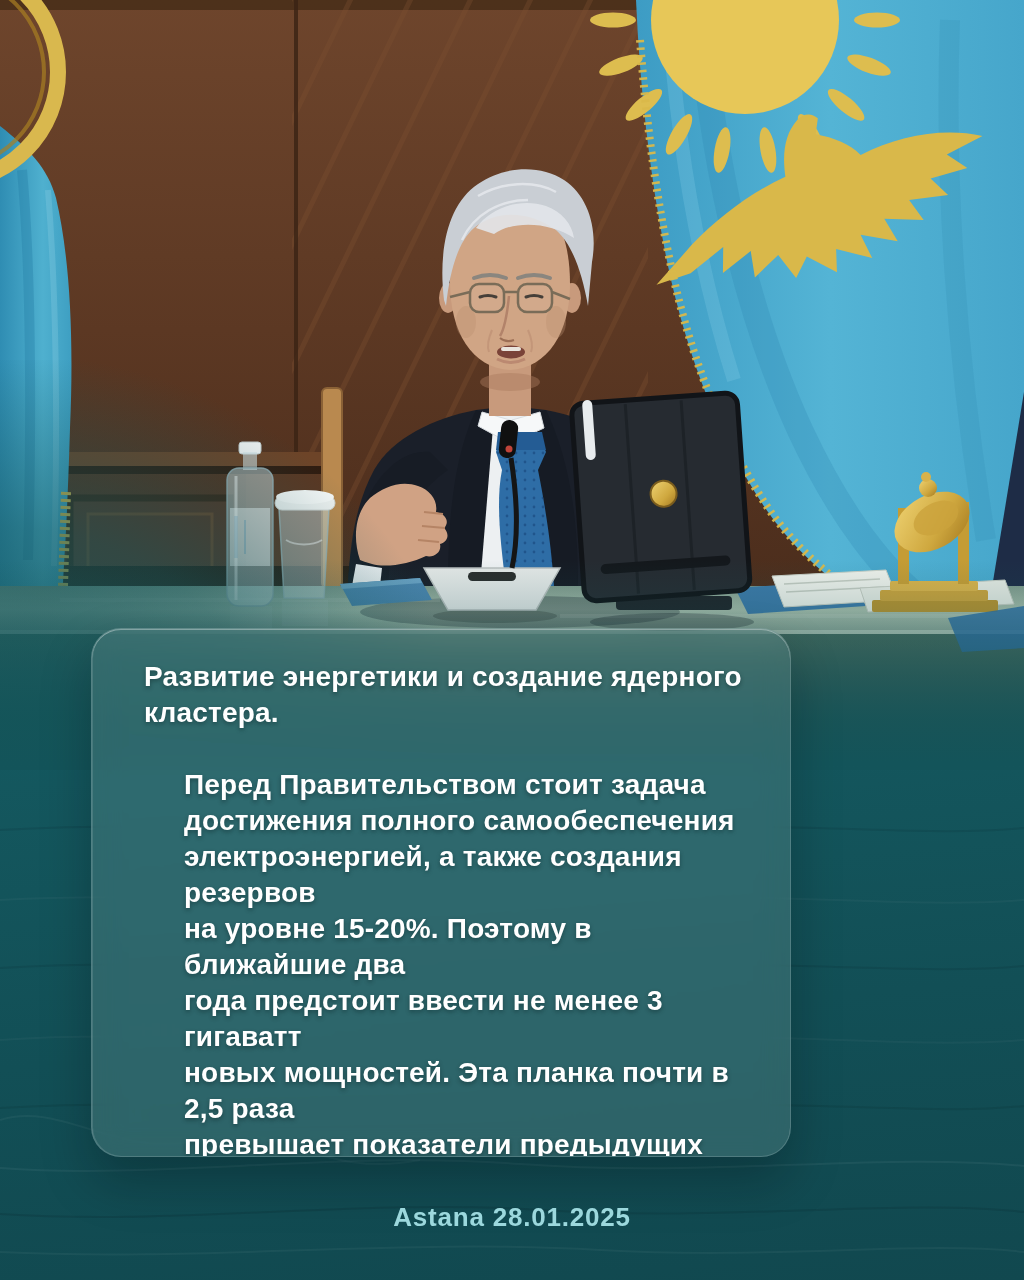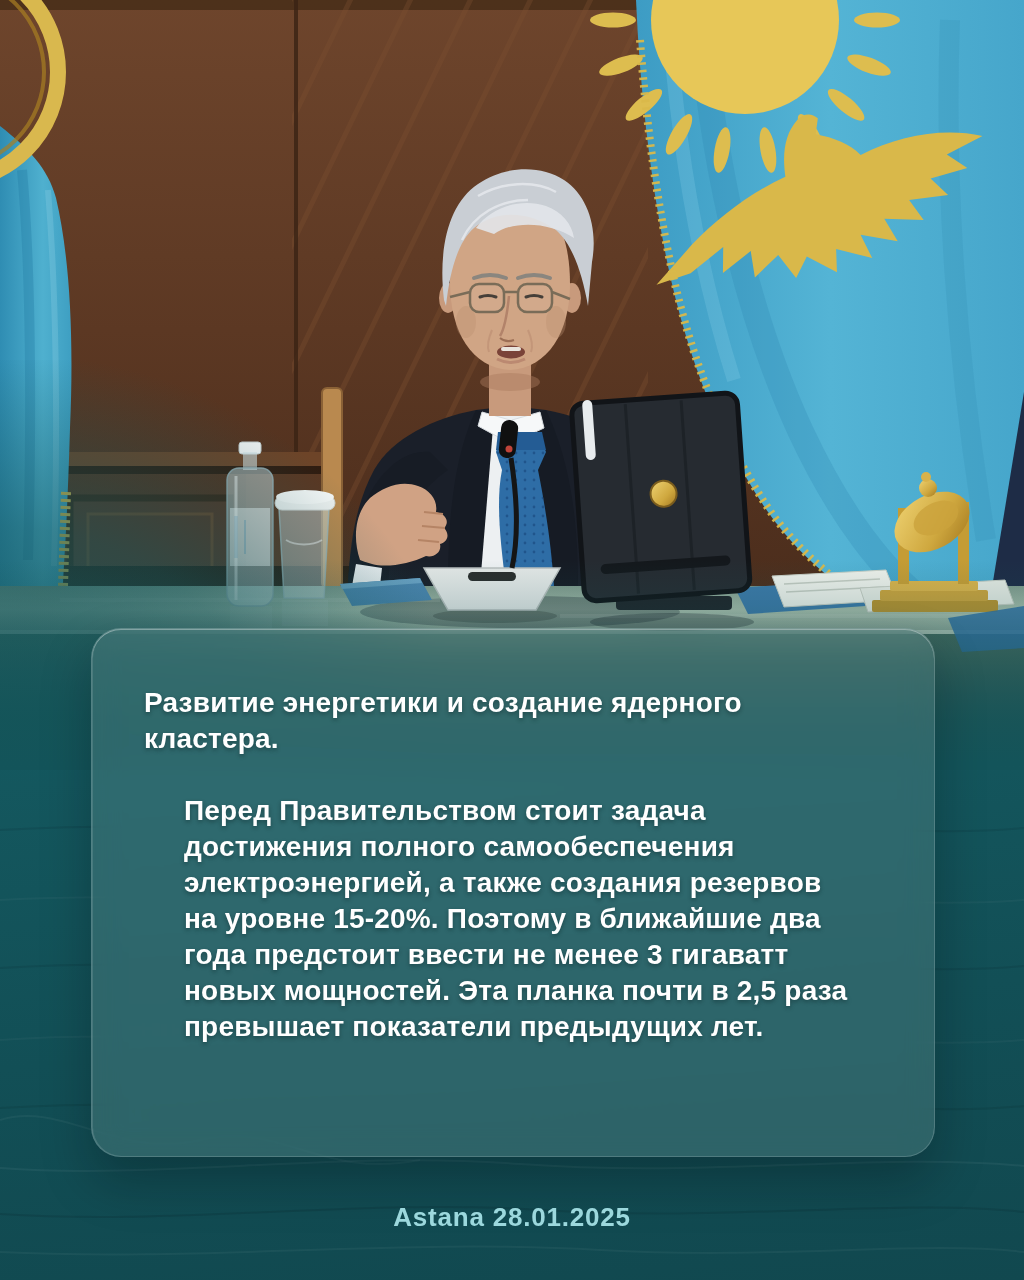--- a/index.html
+++ b/index.html
@@ -13,28 +13,28 @@
   .photo{position:absolute;left:0;top:0;width:1024px;height:760px;}
   .photo-fade{
     position:absolute;left:0;top:560px;width:1024px;height:210px;
     background:linear-gradient(180deg,rgba(19,84,89,0) 0%,rgba(19,84,89,0.30) 40%,rgba(19,84,89,0.82) 75%,#13545a 100%);
   }
   .corner-wash{
     position:absolute;left:0;top:360px;width:460px;height:410px;
     background:radial-gradient(ellipse at 0% 100%,rgba(22,88,93,0.95) 0%,rgba(22,88,93,0.55) 42%,rgba(22,88,93,0) 72%);
   }
   .quote-card{
-    position:absolute;left:91px;top:628px;width:844px;height:529px;
+    position:absolute;left:91px;top:628px;width:700px;height:529px;
     box-sizing:border-box;border-radius:30px;overflow:hidden;
     background:rgba(96,138,138,0.38);
     -webkit-backdrop-filter:blur(14px) saturate(108%);
     backdrop-filter:blur(14px) saturate(108%);
     border:1px solid rgba(255,255,255,0.16);
     box-shadow:inset 0 1px 0 rgba(255,255,255,0.35),inset 1px 0 0 rgba(255,255,255,0.12),0 24px 50px rgba(0,12,14,0.28);
-    padding:56px 46px 0 52px;
+    padding:30px 46px 0 52px;
   }
   .quote-text{
     margin:0;color:#ffffff;font-weight:700;font-size:28px;line-height:36px;
     letter-spacing:0.2px;white-space:pre-line;
     text-shadow:0 2px 4px rgba(8,30,33,0.45);
   }
   .quote-body{margin-top:36px;margin-left:40px;}
   .attribution{
     margin:24px 0 0 0;color:#f0f7f7;font-weight:700;font-size:19px;line-height:28px;
     white-space:pre-line;text-shadow:0 1px 3px rgba(8,30,33,0.4);

